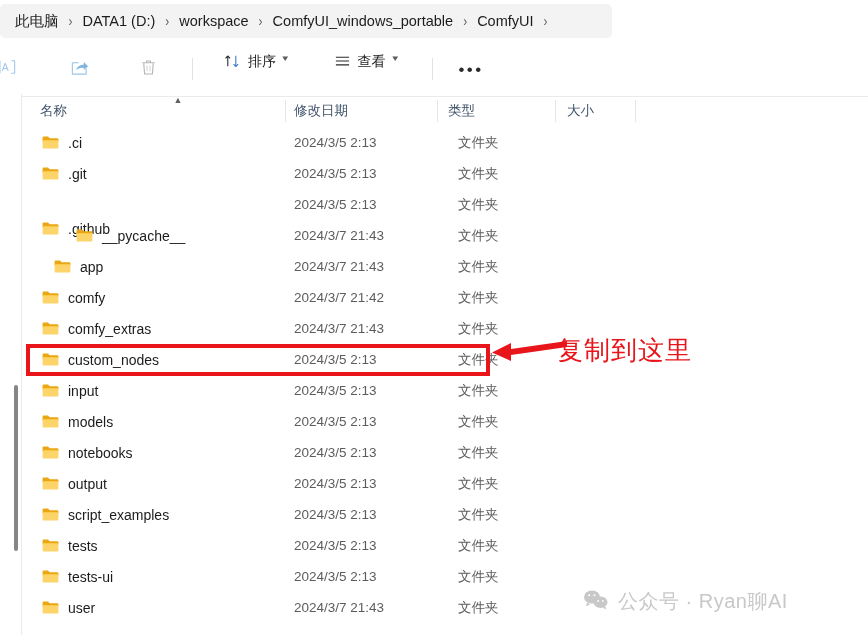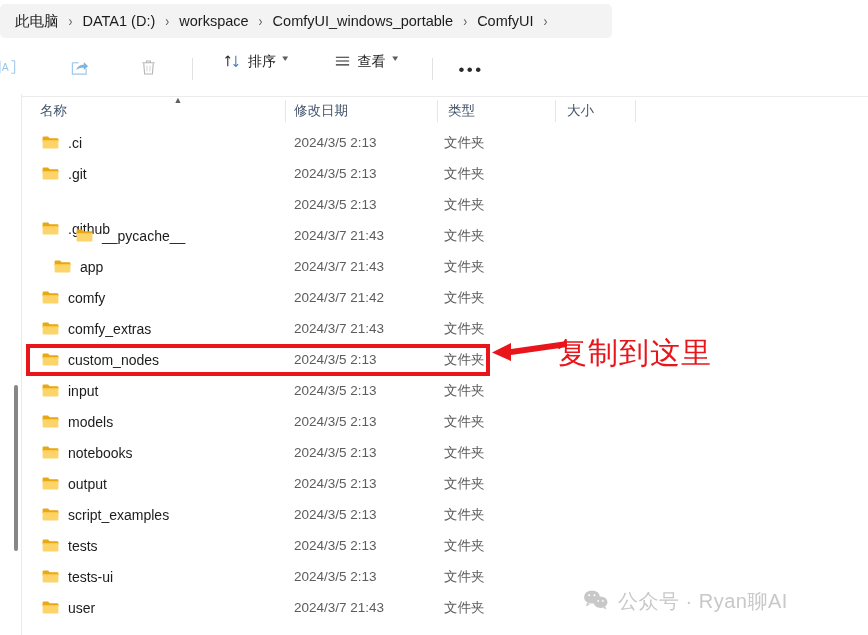--- a/index.html
+++ b/index.html
@@ -227,21 +227,21 @@
   }
   .cell-date {
     position: absolute;
     left: 272px;
     font-size: 13.5px;
     color: #5c5c5c;
     white-space: nowrap;
   }
   .cell-type {
     position: absolute;
-    left: 422px;
+    left: 436px;
     font-size: 13.5px;
     color: #5c5c5c;
     white-space: nowrap;
   }
   .cell-size {
     position: absolute;
     left: 535px;
     font-size: 13.5px;
     color: #5c5c5c;
     white-space: nowrap;
@@ -258,21 +258,21 @@
   }
   .anno-arrow {
     position: absolute;
     left: 489px; top: 333px;
     width: 80px; height: 38px;
     pointer-events: none;
   }
   .anno-text {
     position: absolute;
     left: 557px; top: 333px;
-    font-size: 30px;
+    font-size: 26px;
     color: #e8151b;
     font-family: "DejaVu Sans", "Liberation Sans", sans-serif;
     letter-spacing: 1px;
     white-space: nowrap;
     pointer-events: none;
   }
 
   
   .watermark {
     position: absolute;

